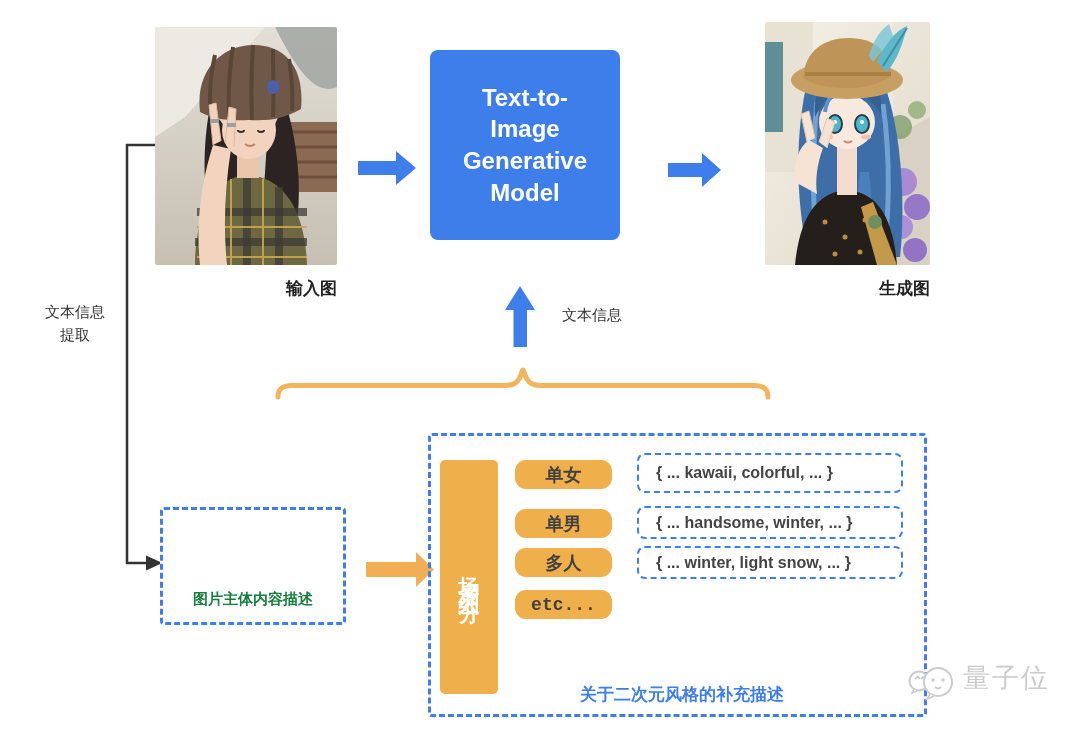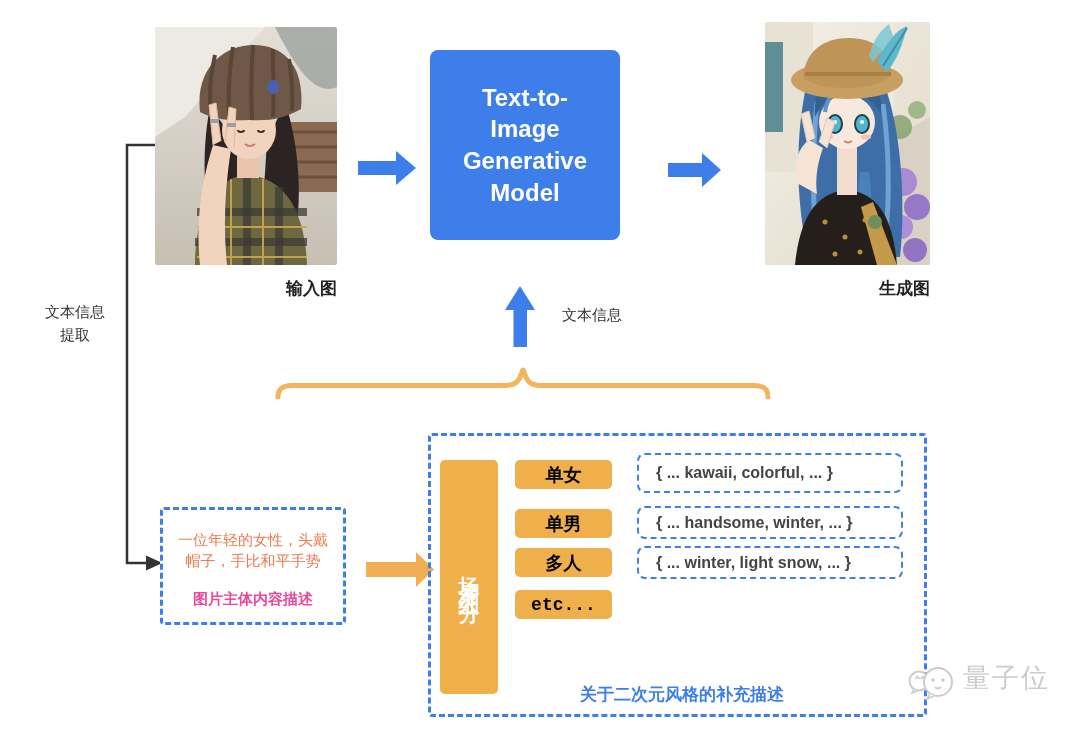--- a/index.html
+++ b/index.html
@@ -34,35 +34,35 @@
   .extract-label{left:20px;top:301px;width:110px;text-align:center;font-size:15px;color:#333;line-height:1.5;z-index:2;}
   .text-info{left:562px;top:306px;font-size:15px;color:#333;z-index:2;}
 
   
   .subject-box{
     left:160px;top:507px;width:186px;height:118px;border:3px dashed #3D7EEA;border-radius:4px;
     box-sizing:border-box;display:flex;flex-direction:column;justify-content:flex-end;align-items:center;
     padding:8px 10px 13px;gap:9px;z-index:2;background:#fff;
   }
   .subject-desc{color:#ED7A50;font-size:15px;text-align:center;line-height:1.4;}
-  .subject-caption{color:#ec4899;font-size:15px;font-weight:bold;margin-top:10px;}
+  .subject-caption{color:#15803d;font-size:15px;font-weight:bold;margin-top:10px;}
 
   
   .scene-box{
     left:428px;top:433px;width:499px;height:284px;border:3px dashed #3D7EEA;border-radius:4px;
     box-sizing:border-box;z-index:2;
   }
   .scene-bar{
     position:absolute;left:9px;top:24px;width:58px;height:234px;background:#EFAF4B;border-radius:5px;
     display:flex;align-items:center;justify-content:center;
   }
   .scene-bar span{writing-mode:vertical-rl;color:#fff;font-size:21px;font-weight:bold;letter-spacing:9px;}
   .cat-btn{
-    position:absolute;left:84px;width:97px;height:29px;background:#EFAF4B;border-radius:5px;
-    color:#000000;font-weight:bold;font-size:18px;display:flex;align-items:center;justify-content:center;
+    position:absolute;left:84px;width:97px;height:29px;background:#EFAF4B;border-radius:11px;
+    color:#404040;font-weight:bold;font-size:18px;display:flex;align-items:center;justify-content:center;
   }
   .cat-1{top:24px;} .cat-2{top:73px;} .cat-3{top:112px;} .cat-4{top:154px;font-family:Liberation Mono, monospace;}
   .tag-box{
     position:absolute;left:206px;width:266px;border:2.5px dashed #3D7EEA;border-radius:8px;
     box-sizing:border-box;display:flex;align-items:center;padding-left:17px;
     color:#444;font-size:16px;background:#fff;font-weight:bold;
   }
   .tag-1{top:17px;height:40px;} .tag-2{top:70px;height:33px;} .tag-3{top:110px;height:33px;}
   .scene-caption{position:absolute;left:9px;right:0;bottom:8px;text-align:center;color:#3D7EEA;font-size:17px;font-weight:bold;font-family:Liberation Serif, serif;}
 
@@ -208,21 +208,20 @@
 <div class="abs img-label label-output">生成图</div>
 
 <div class="abs extract-label">
   <div>文本信息</div>
   <div>提取</div>
 </div>
 
 <div class="abs text-info">文本信息</div>
 
 <div class="abs subject-box">
-  <div class="subject-desc">一位年轻的女性，头戴帽子，手比和平手势</div>
   <div class="subject-caption">图片主体内容描述</div>
 </div>
 
 <div class="abs scene-box">
   <div class="scene-bar">
     <span>场景细分</span>
   </div>
   <div class="cat-btn cat-1">单女</div>
   <div class="cat-btn cat-2">单男</div>
   <div class="cat-btn cat-3">多人</div>

